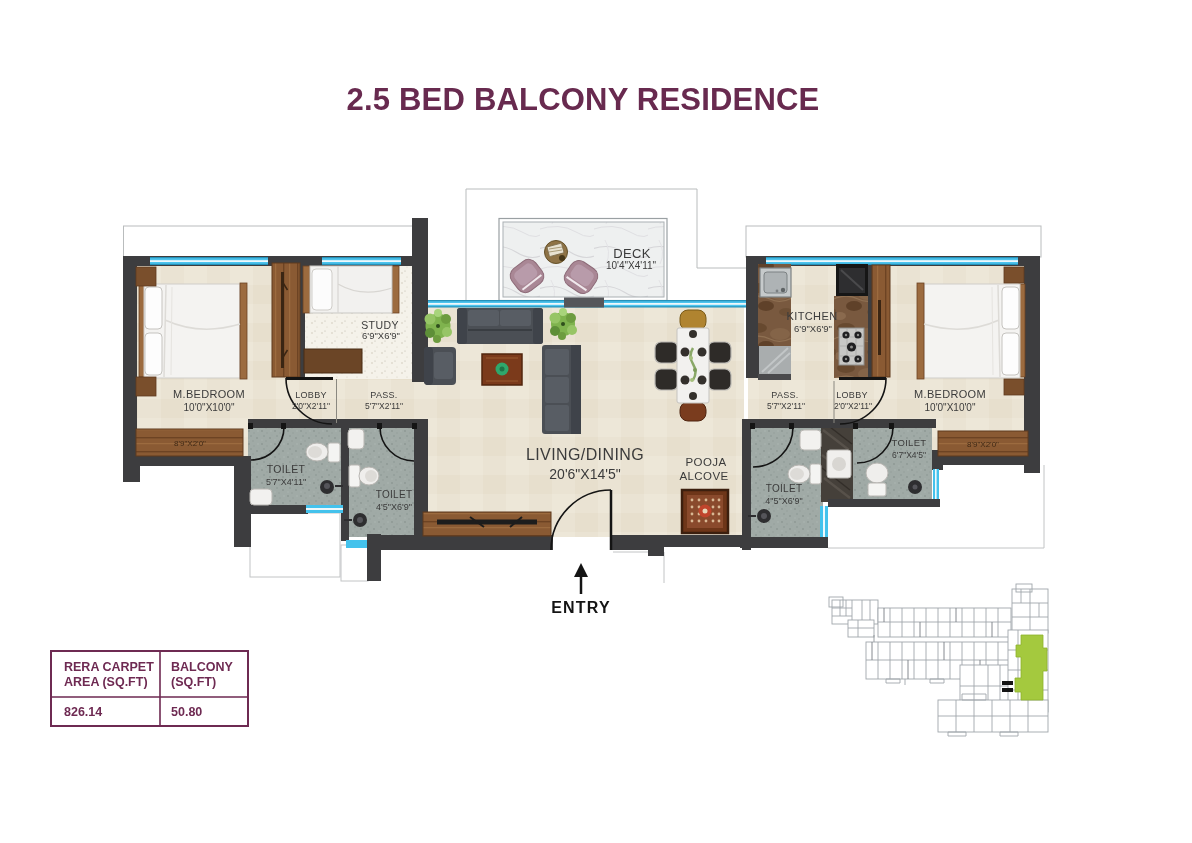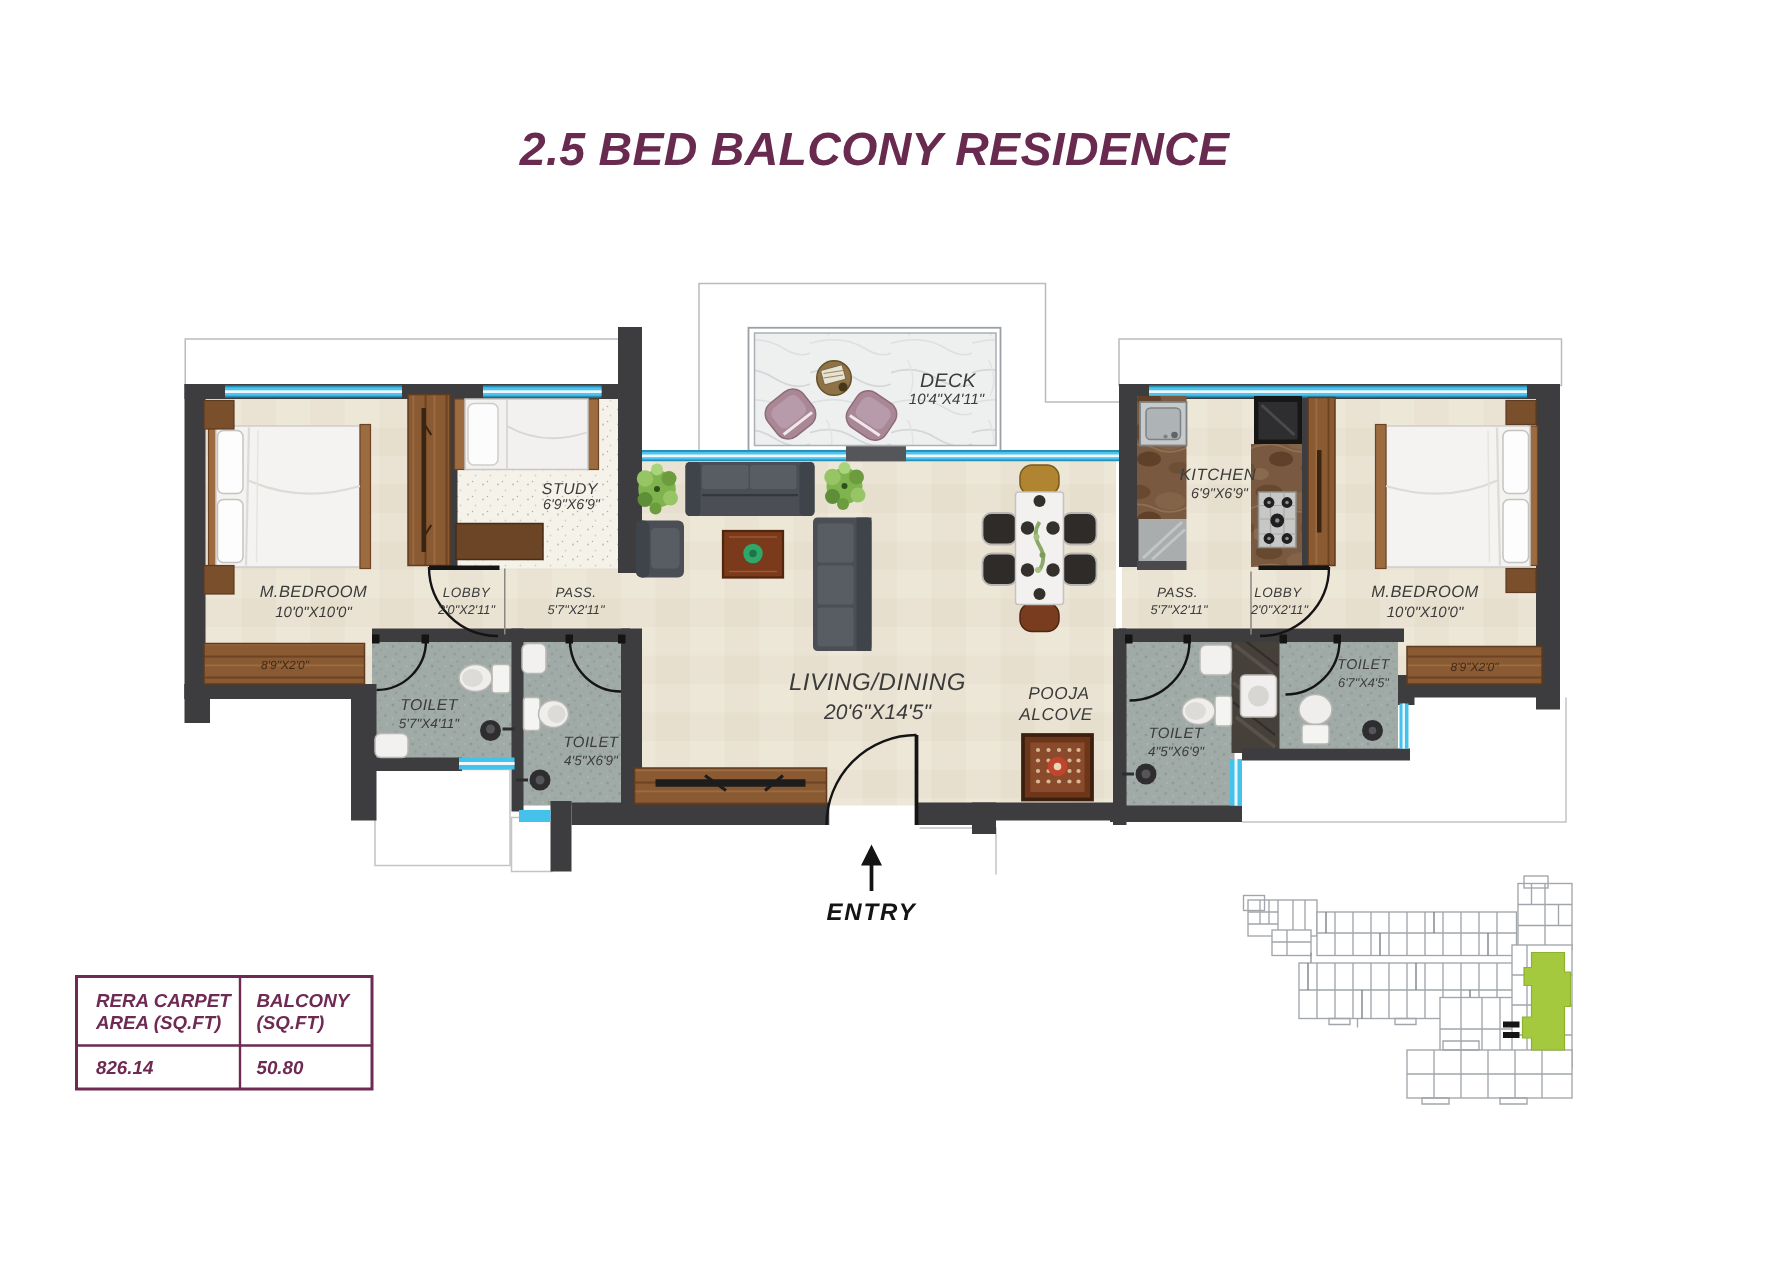--- a/index.html
+++ b/index.html
@@ -1,16 +1,16 @@
 <!DOCTYPE html>
 <html><head>
 <meta charset="utf-8">
 <style>
   html,body{margin:0;padding:0;background:#ffffff;}
-  .page{position:relative;width:1192px;height:843px;font-family:"Liberation Sans",sans-serif;overflow:hidden;font-style:italic;}
+  .page{position:relative;width:1192px;height:843px;font-family:"Liberation Sans",sans-serif;overflow:hidden;}
   svg text{font-family:"Liberation Sans",sans-serif;}
 </style>
 </head>
 <body>
 <div class="page">
 <svg width="1192" height="843" viewBox="0 0 1192 843">
 <defs>
   <pattern id="toiletTex" width="13" height="13" patternUnits="userSpaceOnUse">
     <rect width="13" height="13" fill="#a0aaa6"></rect>
     <circle cx="2" cy="2" r="0.9" fill="#8c9793"></circle>

